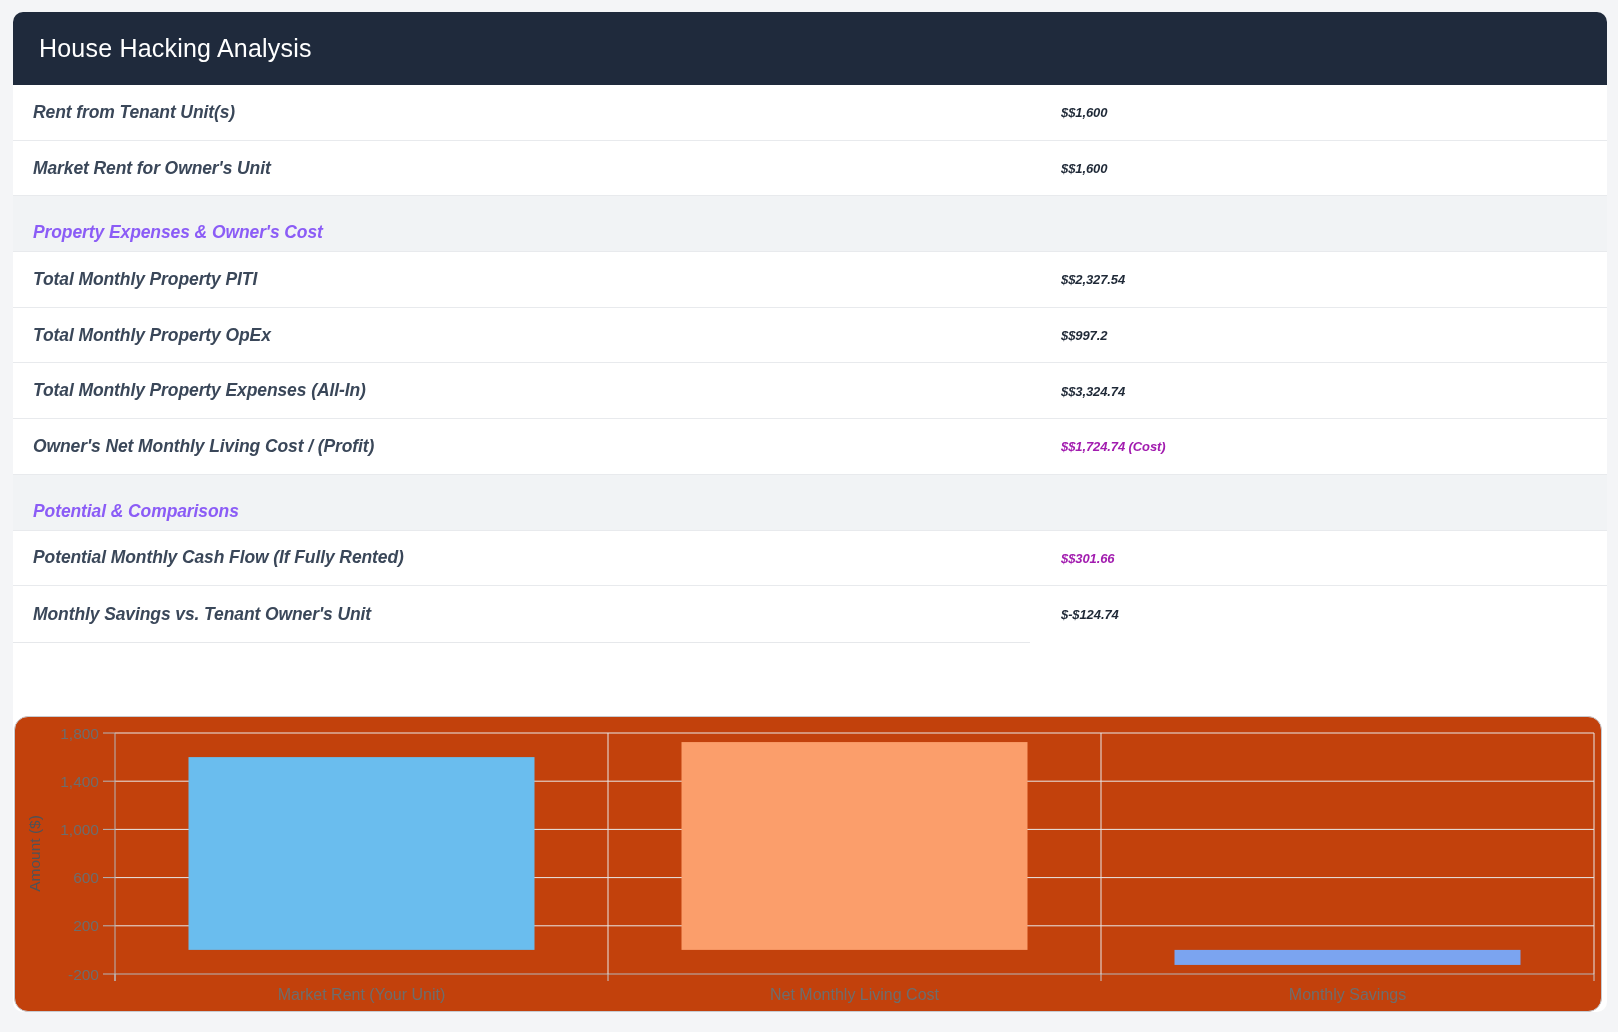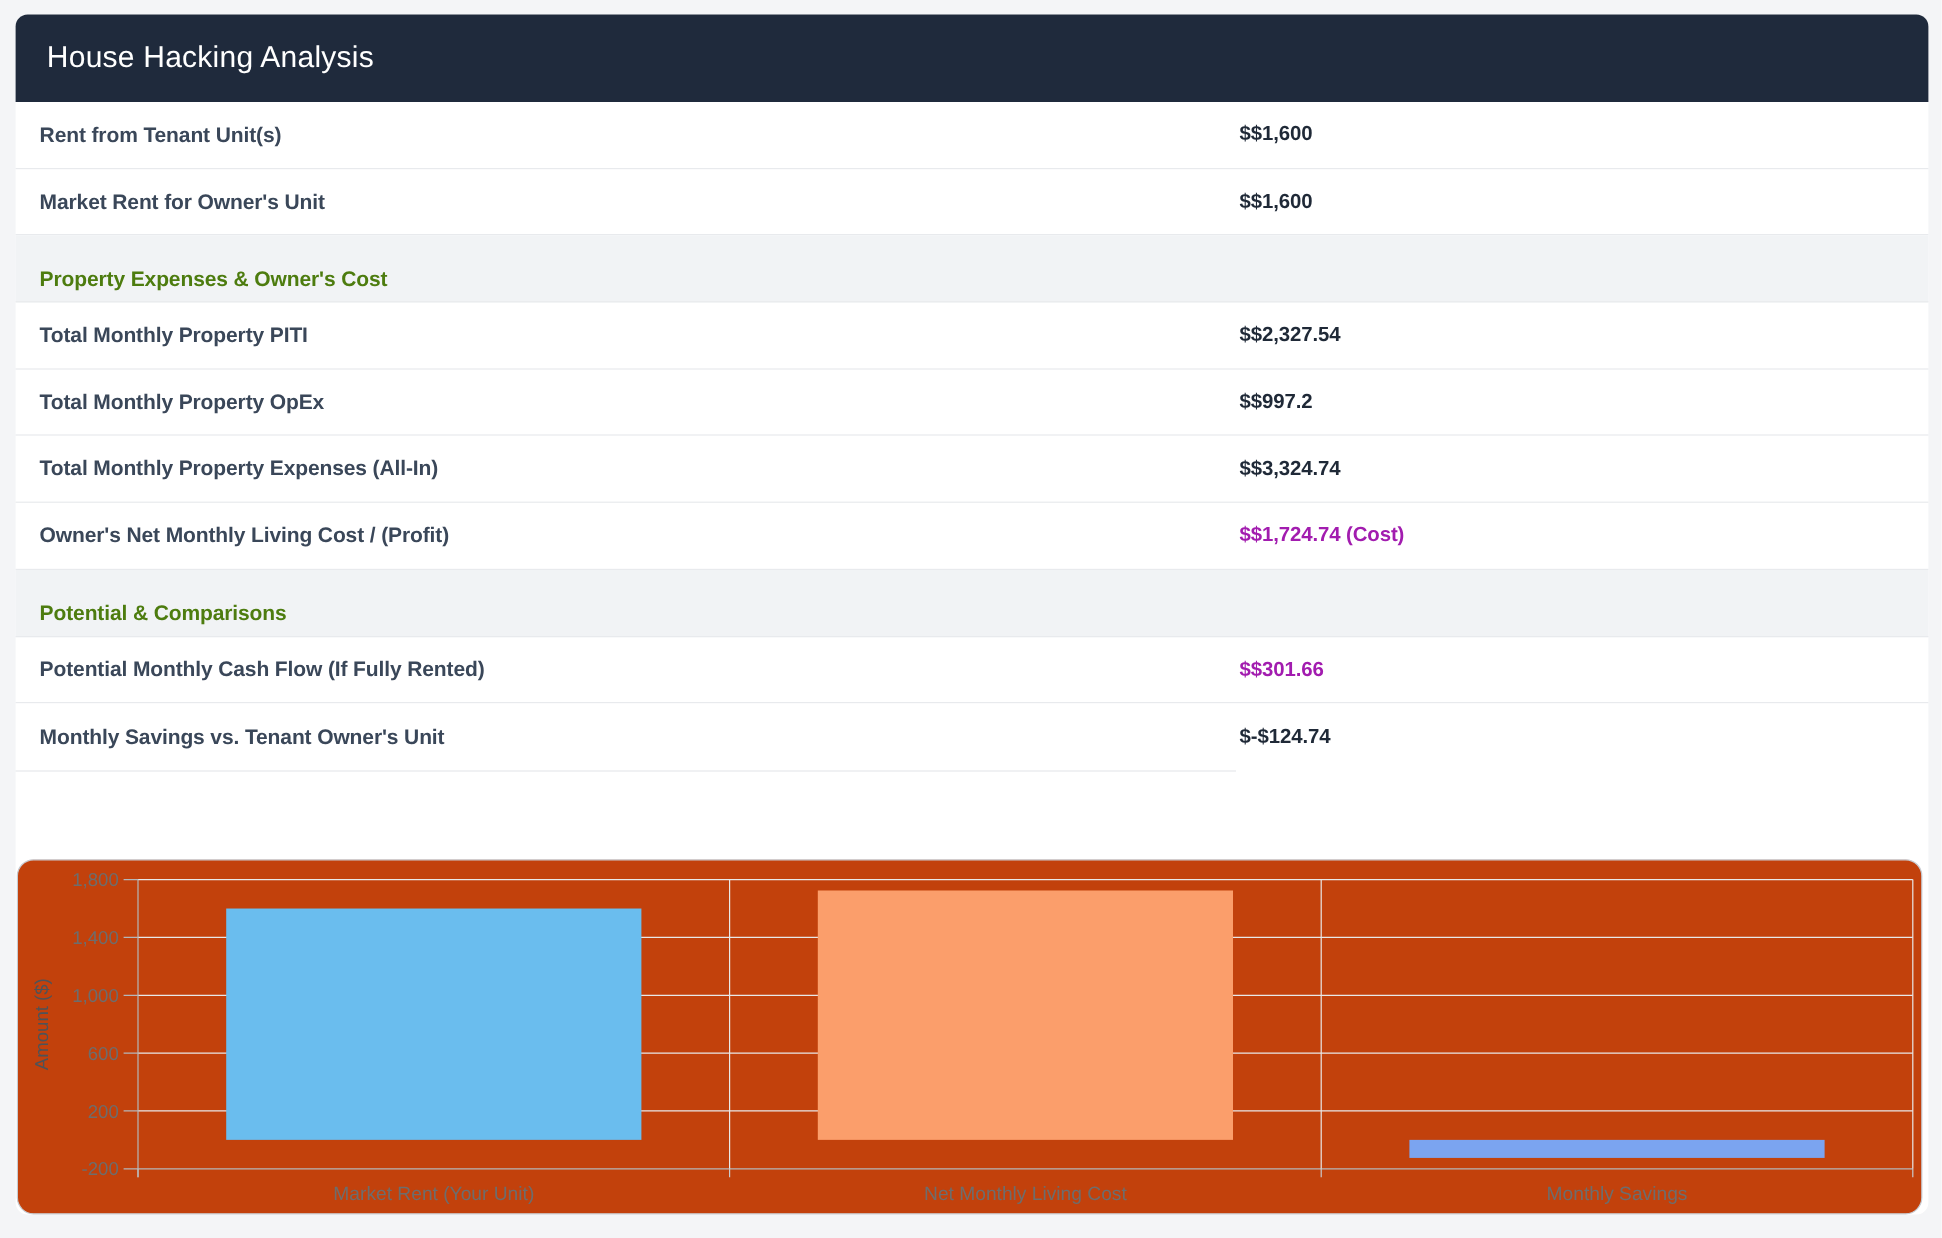--- a/index.html
+++ b/index.html
@@ -15,39 +15,39 @@
     position:absolute;left:13px;top:12px;width:1594px;height:1000px;
     background:#ffffff;border-radius:10px;
   }
   .card-header{
     height:73px;background:#1f2a3c;border-radius:10px 10px 0 0;
     display:flex;align-items:center;padding:0 26px;box-sizing:border-box;
   }
   .card-header h1{
     margin:0;color:#ffffff;font-size:25px;font-weight:500;letter-spacing:.2px;
   }
-  .table{width:100%;}
+  .table{width:100%;font-style:italic;}
   .trow{
     position:relative;height:55.7px;box-sizing:border-box;
     border-bottom:1px solid #e8eaed;
     display:flex;align-items:center;
   }
   .trow:last-child{border-bottom:none;}
   .trow .rlabel{
     padding-left:20px;font-size:17.5px;font-weight:700;color:#3a4759;letter-spacing:-.1px;
   }
   .trow .rvalue{
-    position:absolute;left:1020px;top:50%;transform:translateY(-50%);
-    font-size:17px;font-weight:600;color:#1f2937;letter-spacing:-.1px;
+    position:absolute;left:1048px;top:50%;transform:translateY(-50%);
+    font-size:13px;font-weight:600;color:#1f2937;letter-spacing:-.1px;
   }
   .trow .rvalue.hl{font-weight:800;color:#a21caf;}
   .trow.section{
     background:#f1f3f5;border-bottom:1px solid #e8eaed;
   }
-  .trow.section .rlabel{font-weight:800;color:#4d7c0f;margin-top:18px;}
+  .trow.section .rlabel{font-weight:800;color:#8b5cf6;margin-top:18px;}
   .partial-divider{
     width:1017px;border-bottom:1px solid #e6e8eb;height:0;
   }
   .chart-spacer{height:73px;}
   .chart-card{
     margin-left:1px;width:1588px;height:296px;box-sizing:border-box;
     background:#c2410c;border:1px solid #c7cbd1;border-radius:14px;
     overflow:hidden;
   }
   svg text{font-family:"Liberation Sans","DejaVu Sans",sans-serif;}

